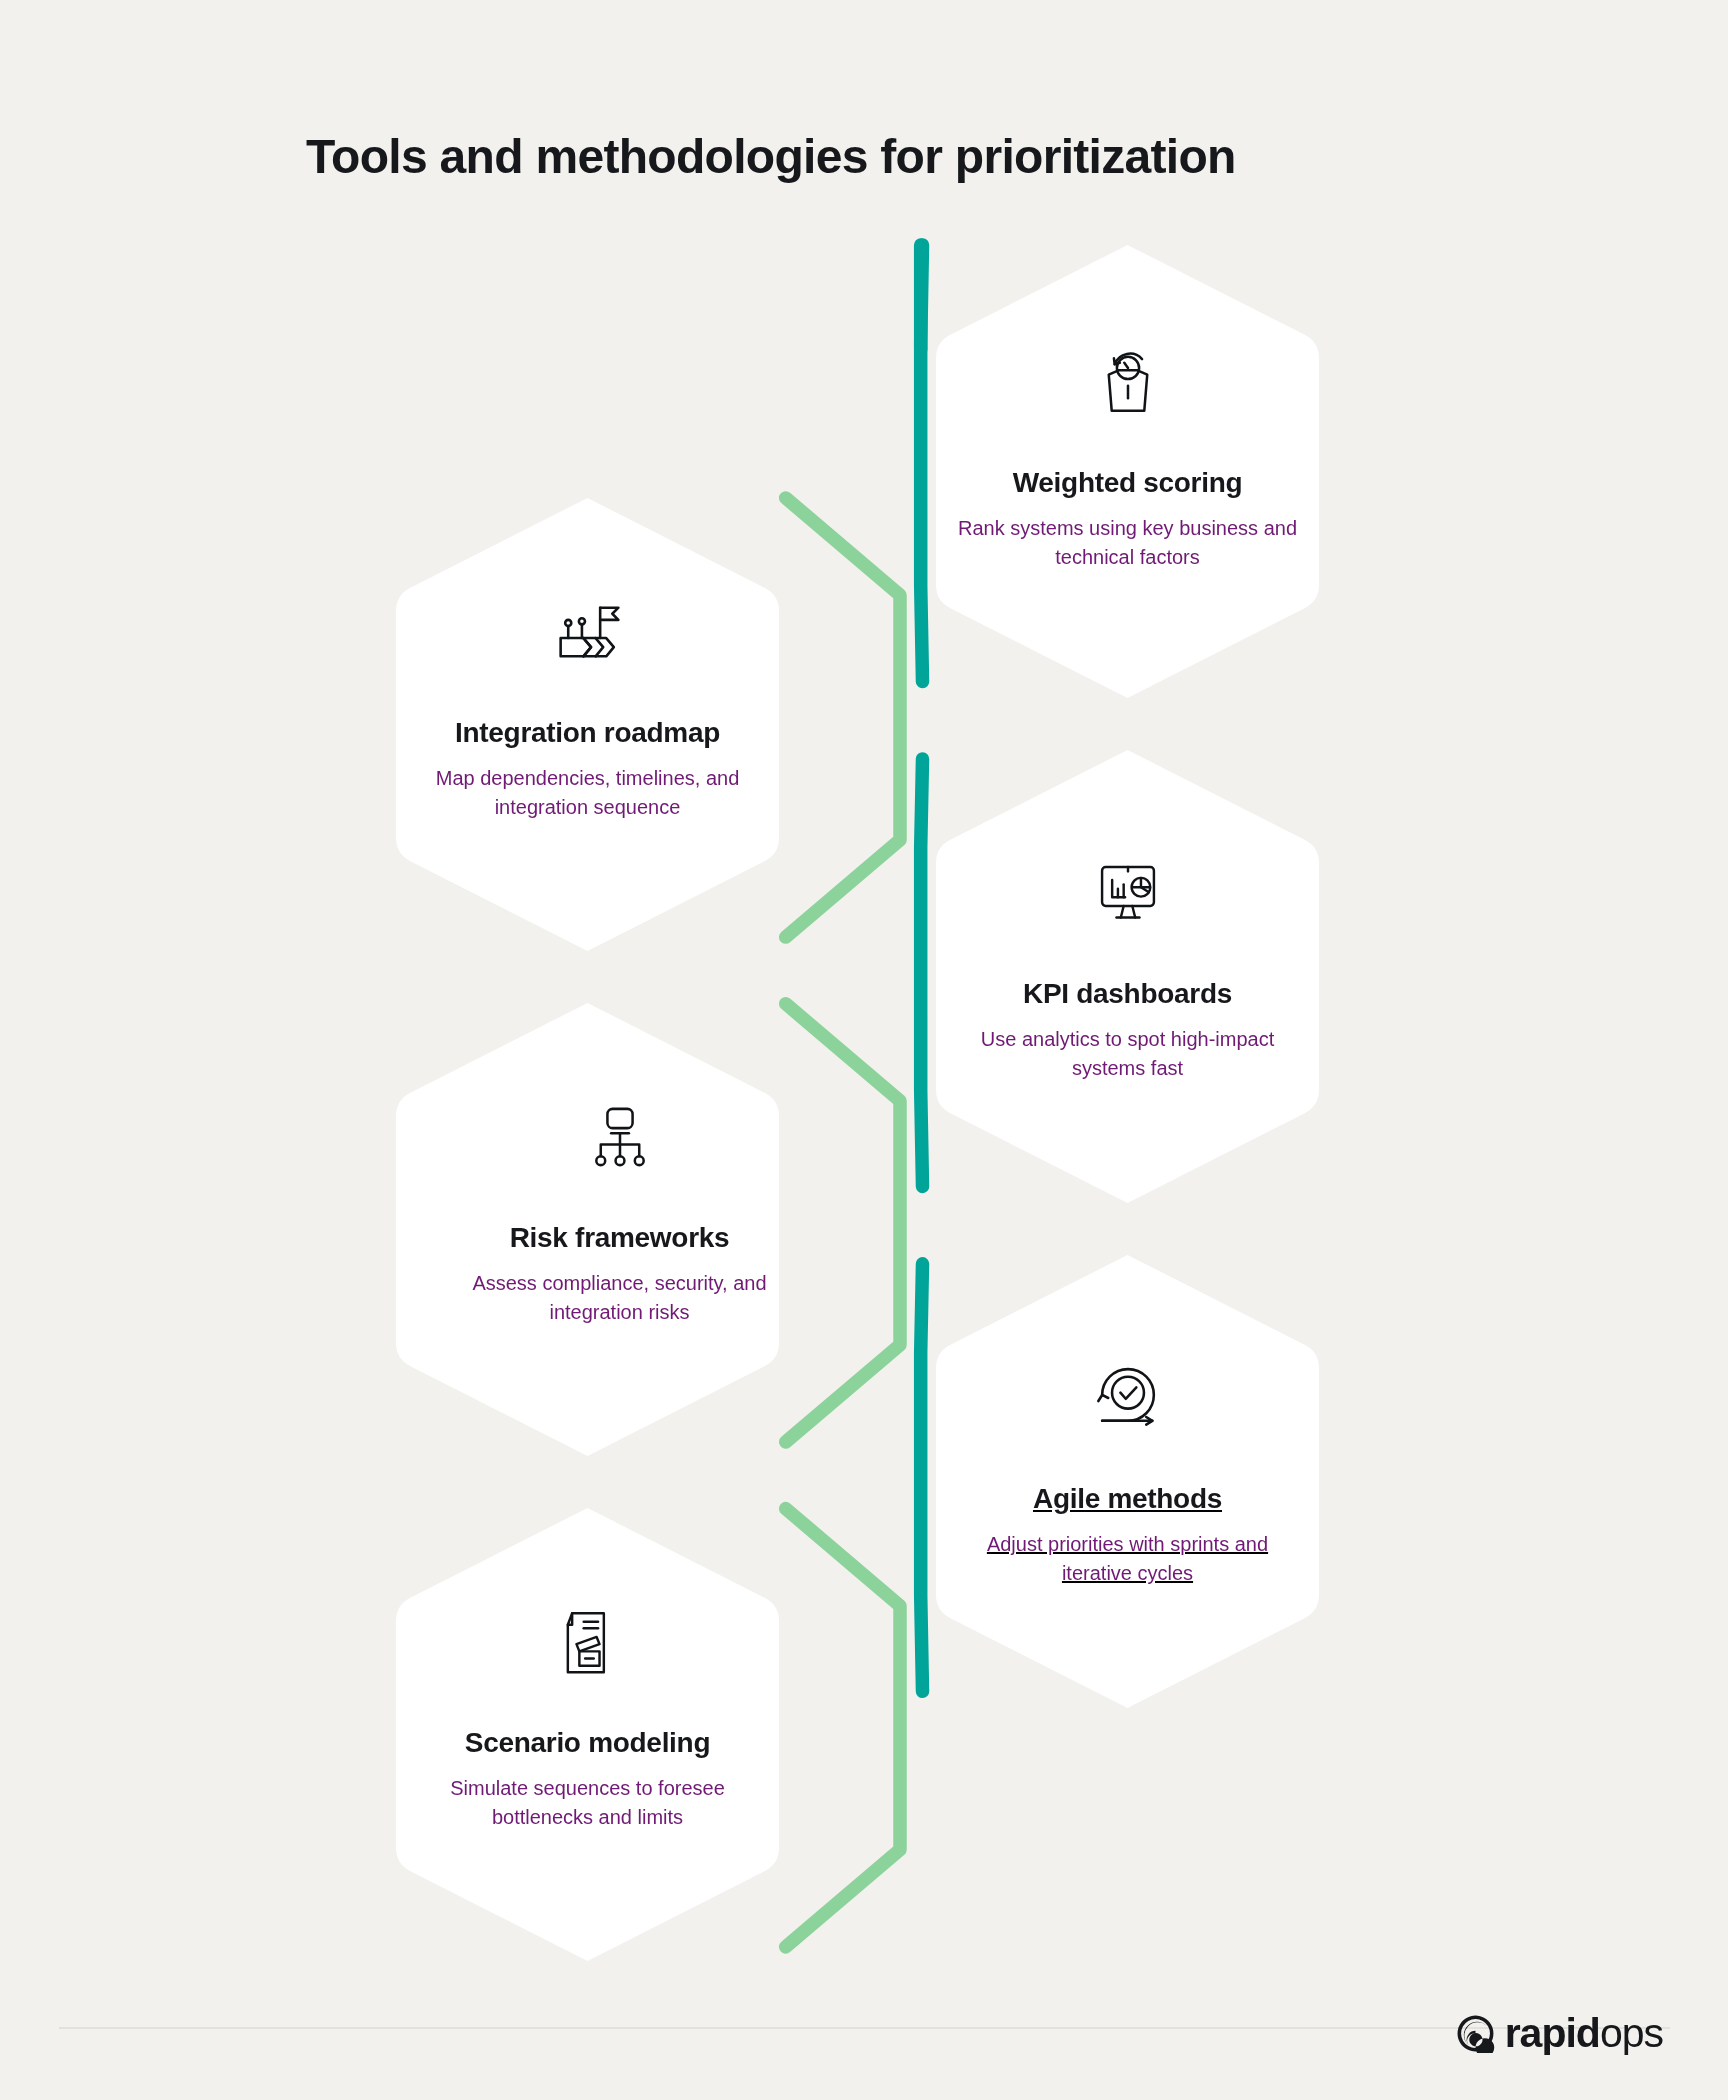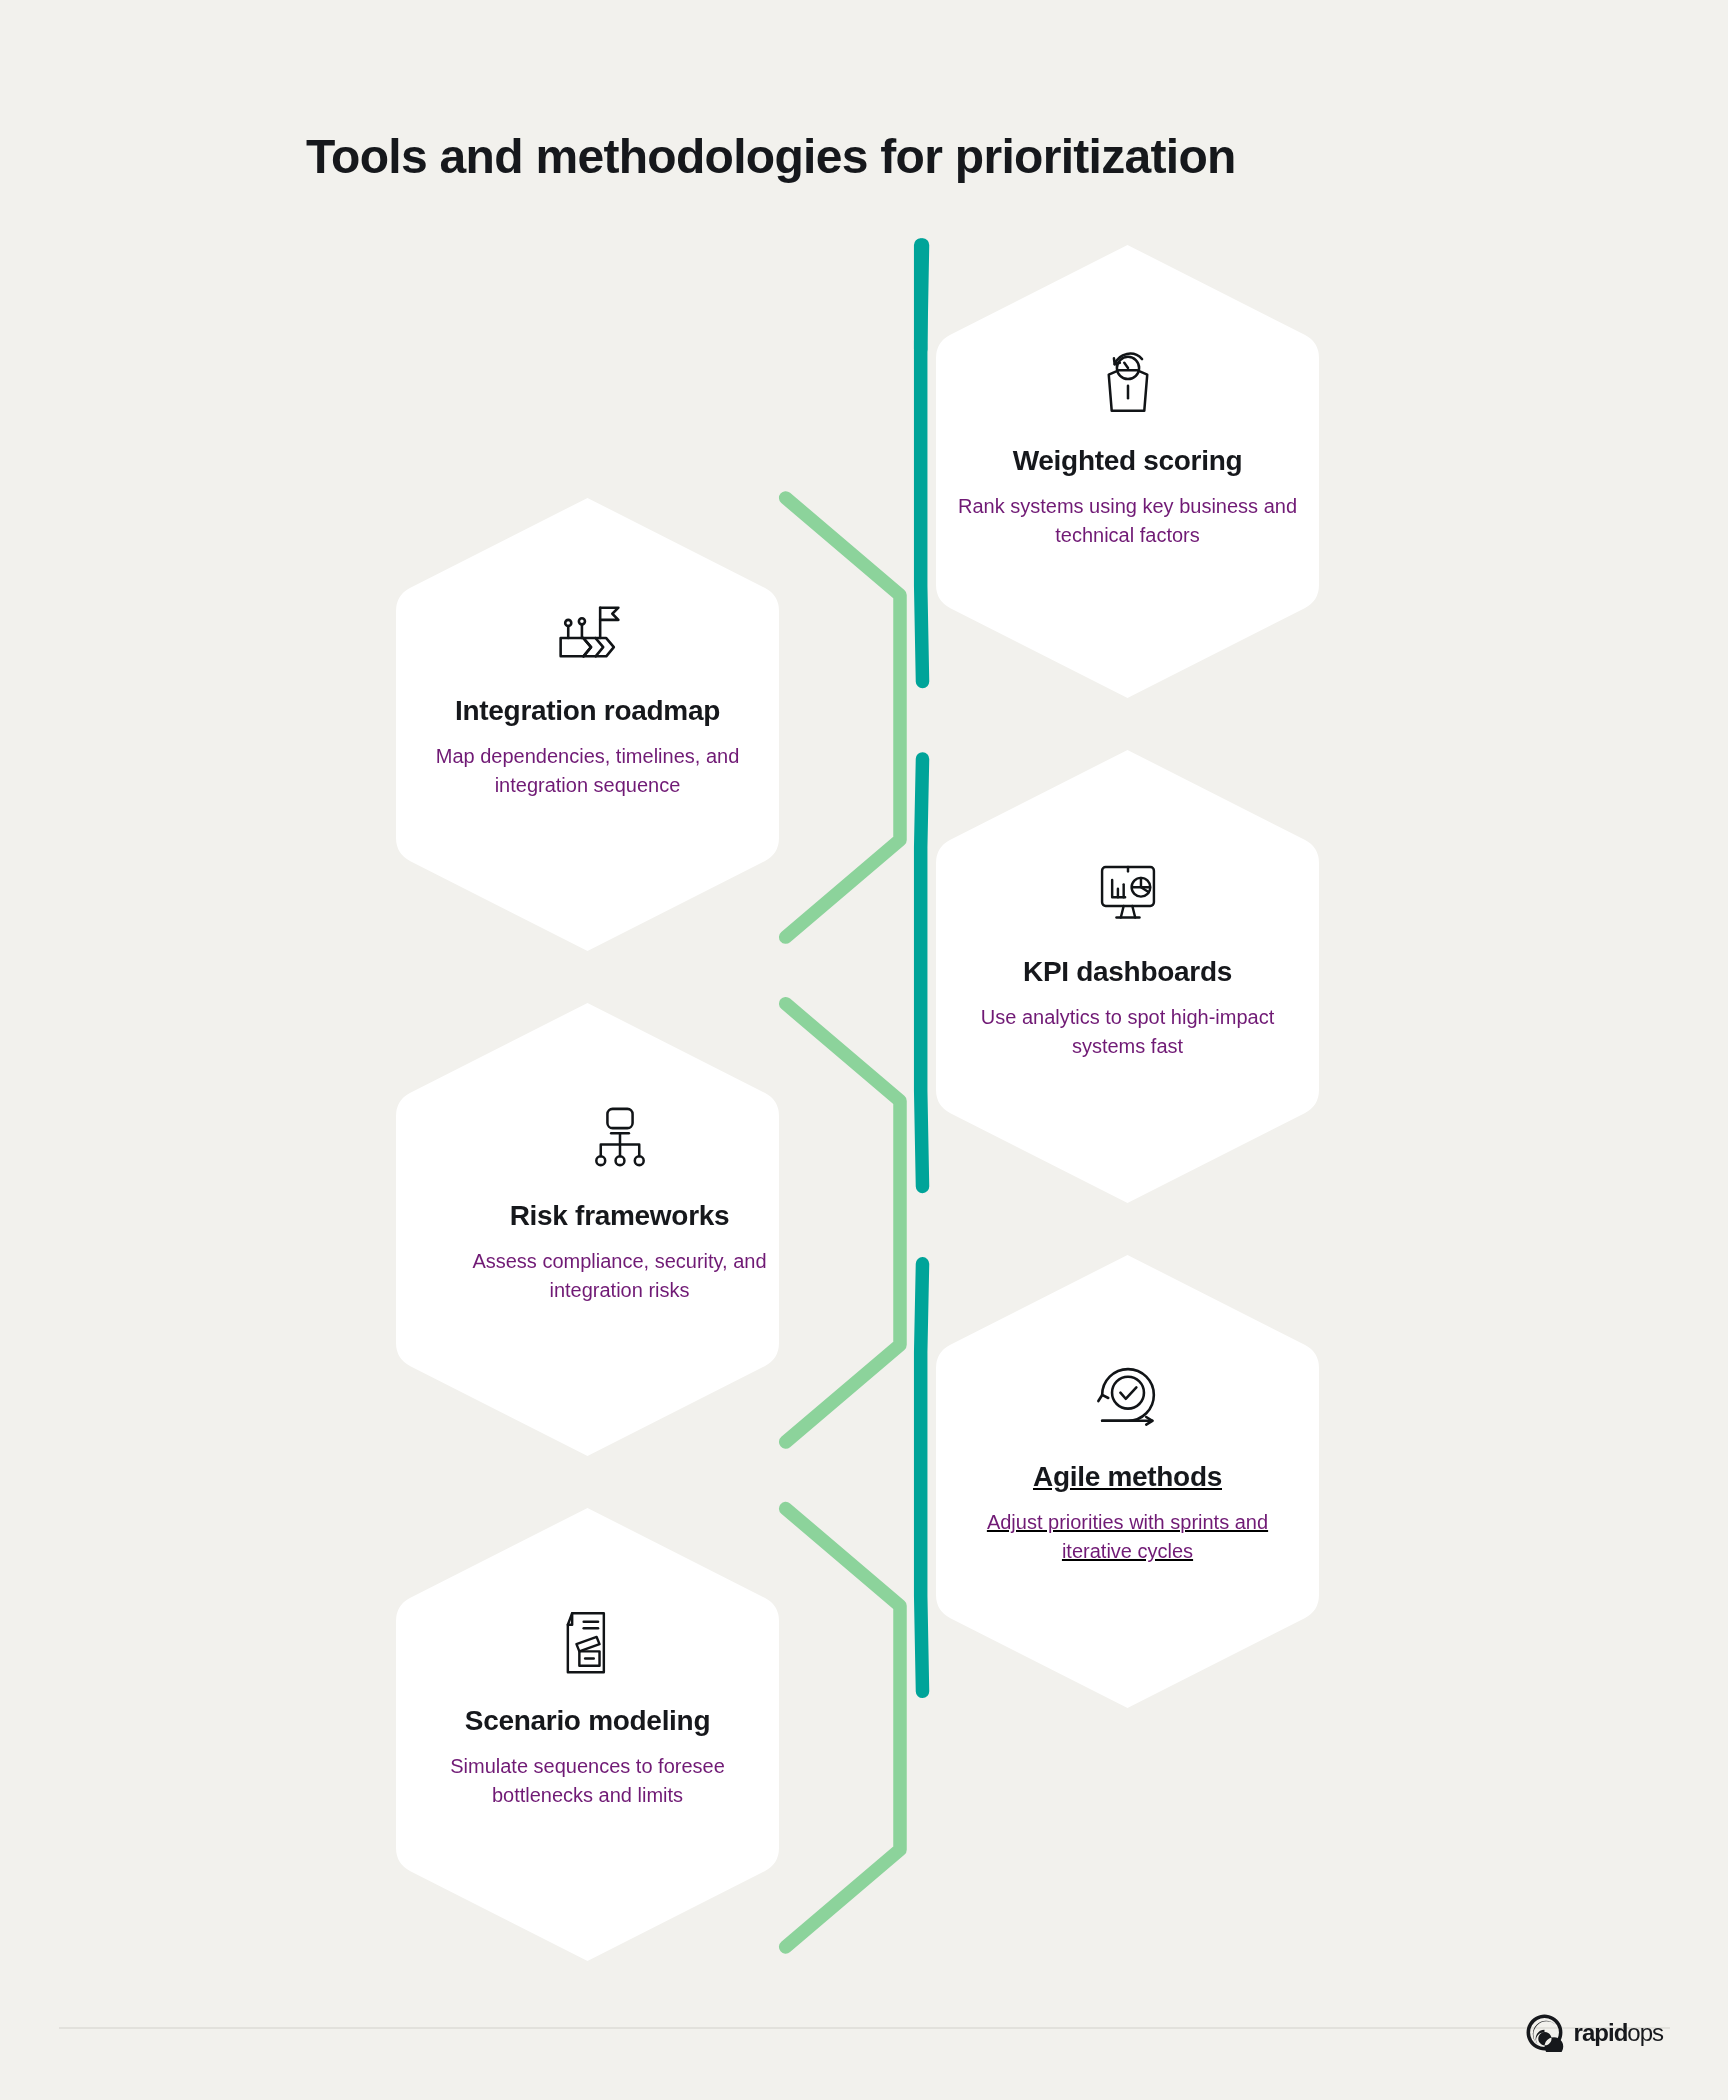--- a/index.html
+++ b/index.html
@@ -72,20 +72,21 @@
   }
   .hex-icon svg { display:block; }
 
   .hex-title {
     font-size: 28px;
     font-weight: bold;
     color: #16181C;
     letter-spacing: -0.3px;
     margin-bottom: 15.3px;
     line-height: 1.1;
+    margin-top: 22px;
   }
   .hex-desc {
     font-size: 20px;
     color: #701a75;
     line-height: 1.45;
     width: 353px;
   }
 
   
   #footer-divider {
@@ -99,21 +100,21 @@
   #footer-logo {
     position: absolute;
     right: 65px;
     top: 2013px;
     display: flex;
     align-items: center;
     gap: 10px;
   }
   #footer-logo .logo-mark { width: 39px; height: 39px; display:block; }
   #footer-logo .logo-text {
-    font-size: 24px;
+    font-size: 41px;
     color: #16181C;
     letter-spacing: -1px;
     line-height: 1;
     white-space: nowrap;
   }
   #footer-logo .logo-text .b { font-weight: bold; }
   #footer-logo .logo-text .l { font-weight: normal; }
 </style>
 </head>
 <body>

